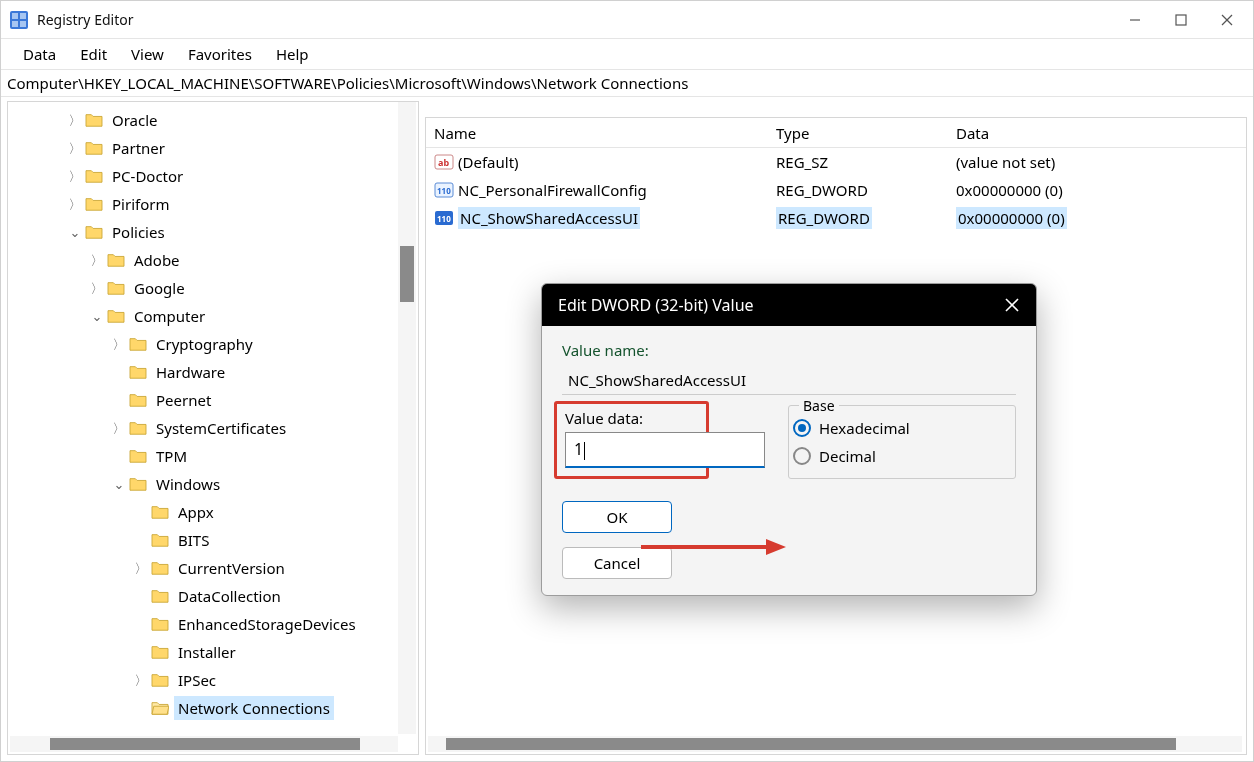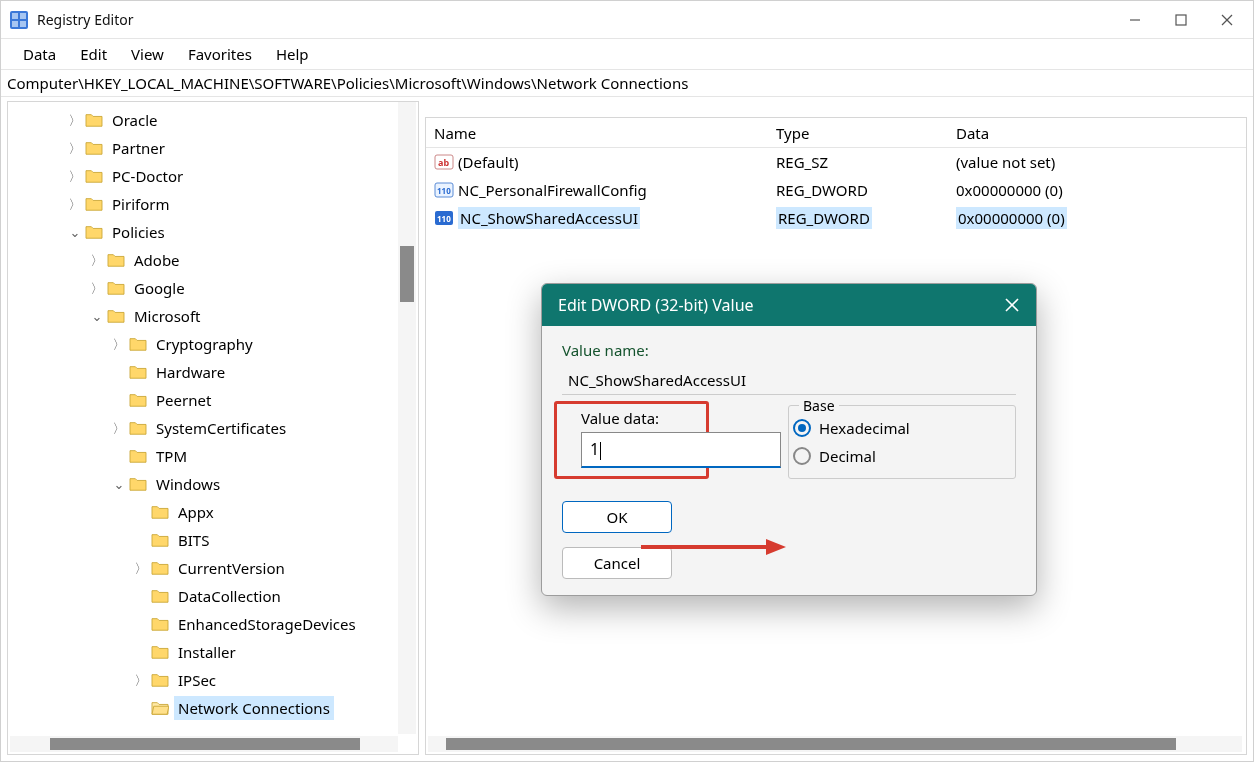--- a/index.html
+++ b/index.html
@@ -43,31 +43,31 @@
   .col-name { width:350px; padding-left:8px;}
   .col-type { width:180px;}
   .col-data { flex:1;}
   .list-header div { font-size:15px; color:#000; }
   .row { display:flex; height:28px; align-items:center; }
   .row .col-name { display:flex; align-items:center; gap:4px; }
   .val-ico { width:20px; height:18px; display:inline-flex; align-items:center; justify-content:center; }
   .row.sel .cell-text { background:#cde8ff; padding:1px 2px;}
   
   .dialog-wrap { position:absolute; left:540px; top:282px; width:496px; background:#f4f4f4; border:1px solid #9c9c9c; border-radius:6px; box-shadow:0 12px 34px rgba(0,0,0,0.30); overflow:hidden; }
-  .dlg-title { height:42px; background:#0f766e; color:#fff; display:flex; align-items:center; padding:0 10px 0 16px; font-size:16px; }
+  .dlg-title { height:42px; background:#000000; color:#fff; display:flex; align-items:center; padding:0 10px 0 16px; font-size:16px; }
   .dlg-title .spacer { flex:1; }
   .dlg-close { width:28px;height:28px; display:flex; align-items:center; justify-content:center; }
   .dlg-body { padding:14px 20px 16px; }
   .dlg-label { font-size:15px; color:#14532d; margin-bottom:6px; }
   .dlg-input-ro { width:100%; padding:4px 6px; font-size:15px; border:1px solid #ccc; border-left:none; border-right:none; border-top:none; background:#f4f4f4; color:#000; }
   .dlg-row2 { display:flex; margin-top:10px; }
   .vdcol { width:212px; margin-right:14px;}
   .vdcol .hdr { font-size:15px; color:#000; margin-bottom:4px; }
   .vd-input { width:100%; padding:5px 8px 6px; font-size:16px; border:1px solid #888; border-bottom:2px solid #0067c0; background:#fff; outline:none;}
-  .box-red { border:3px solid #d63b2f; padding:4px 24px 8px; border-radius:3px; margin-left:-8px; margin-top:-4px; width:155px;}
+  .box-red { border:3px solid #d63b2f; padding:4px 8px 8px; border-radius:3px; margin-left:-8px; margin-top:-4px; width:155px;}
   .basecol { flex:1; border:1px solid #ccc; border-radius:3px; padding:4px 4px 10px; position:relative;}
   .basecol .legend { position:absolute; top:-10px; left:10px; background:#f4f4f4; padding:0 4px; font-size:14px;}
   .radio-row { display:flex; align-items:center; gap:8px; margin-top:8px; font-size:15px;}
   .radio { width:18px;height:18px; border:2px solid #0067c0; border-radius:50%; display:inline-flex; align-items:center; justify-content:center;}
   .radio.off { border-color:#888;}
   .radio .dot { width:8px;height:8px; background:#0067c0; border-radius:50%;}
   .dlg-btns { display:flex; justify-content:flex-end; gap:14px; margin-top:22px;flex-direction:column;}
   .dlg-btn { width:110px; height:32px; border:1px solid #0067c0; background:#fff; border-radius:4px; font-size:15px; display:flex; align-items:center; justify-content:center;}
   .dlg-btn.cancel { border-color:#bbb;}
   
@@ -189,21 +189,21 @@
             </span>
             <span class="tlabel">Google</span>
           </div>
         <div class="tnode" style="padding-left:80px">
             <span class="chev">⌄</span>
             <span class="folder-ico">
               <svg viewBox="0 0 20 18">
                 <path d="M1 3h6l2 2h10v11H1z" fill="#ffd76a" stroke="#caa636"></path>
               </svg>
             </span>
-            <span class="tlabel">Microsoft</span>
+            <span class="tlabel">Computer</span>
           </div>
         <div class="tnode" style="padding-left:102px">
             <span class="chev">〉</span>
             <span class="folder-ico">
               <svg viewBox="0 0 20 18">
                 <path d="M1 3h6l2 2h10v11H1z" fill="#ffd76a" stroke="#caa636"></path>
               </svg>
             </span>
             <span class="tlabel">Cryptography</span>
           </div>

